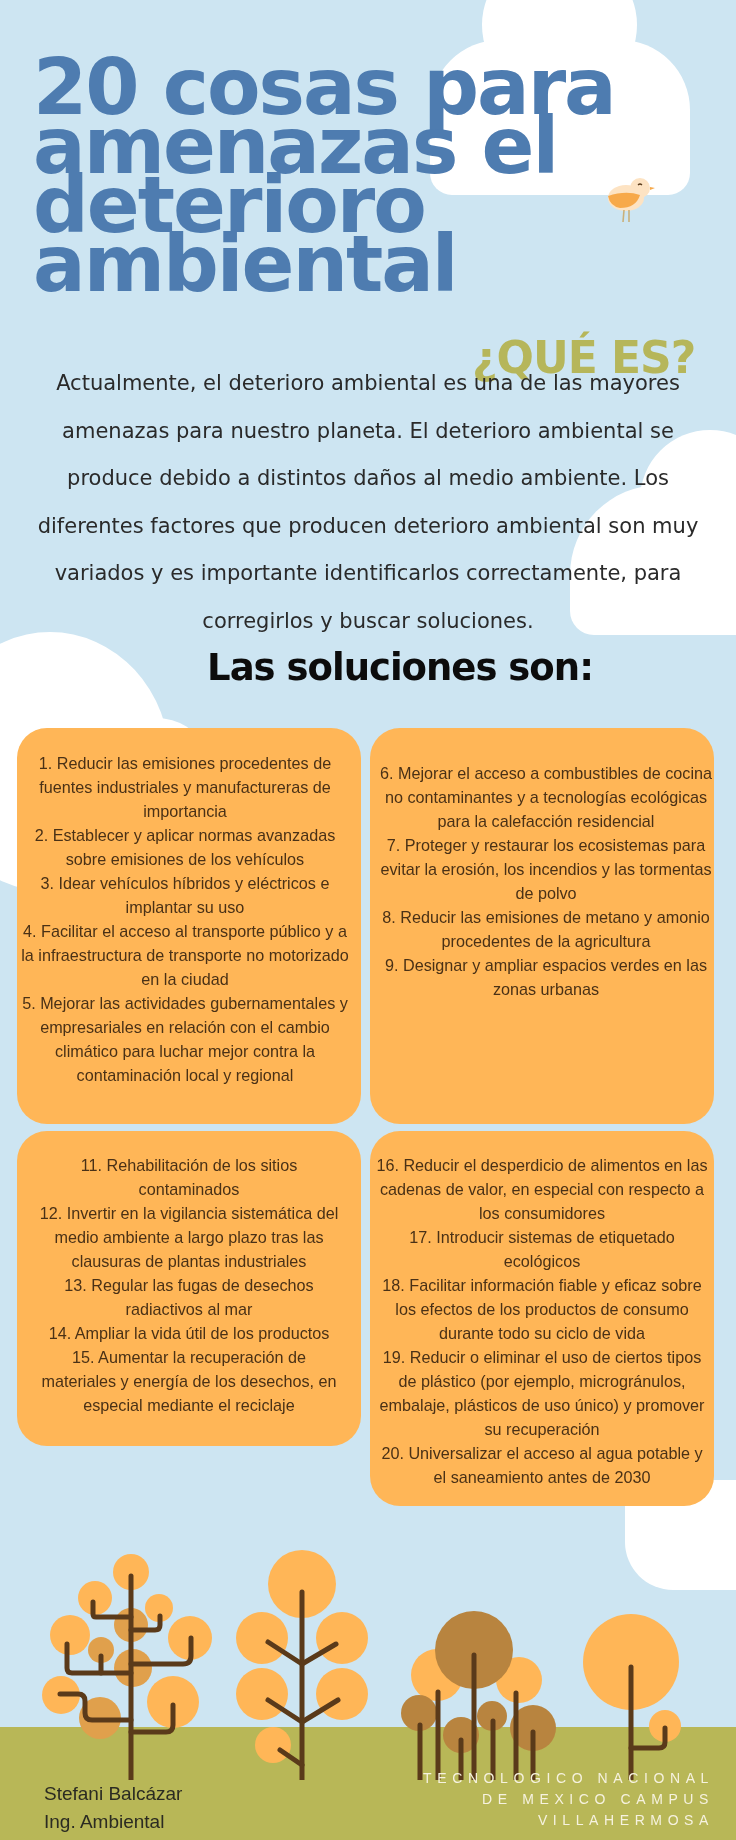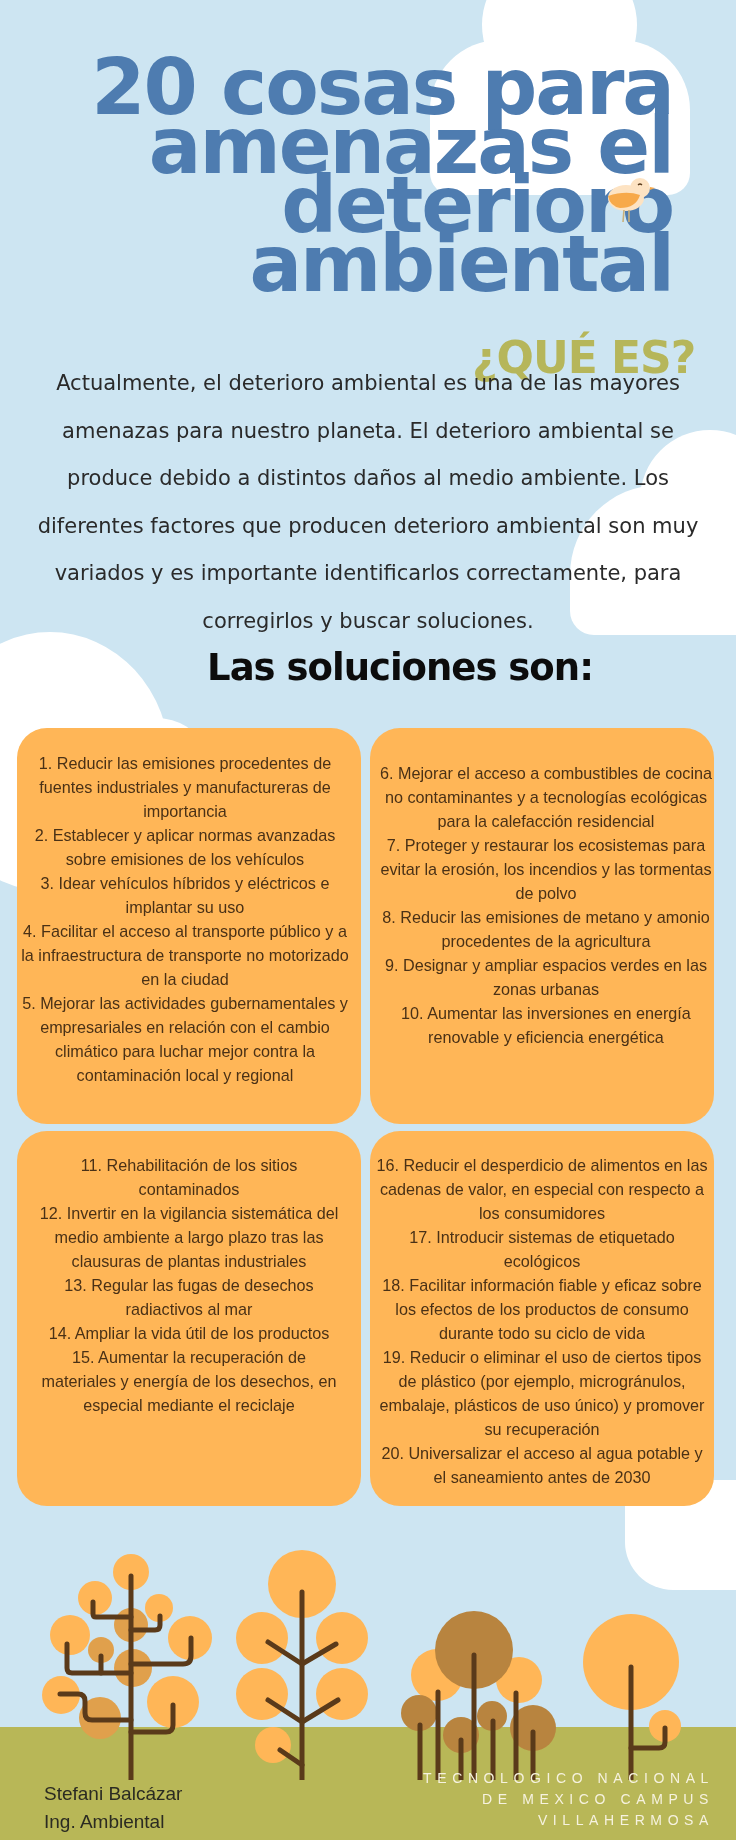--- a/index.html
+++ b/index.html
@@ -15,21 +15,20 @@
   .cloud-right-b { left: 640px; top: 430px; width: 140px; height: 140px; border-radius: 50%; }
   .cloud-left-a { left: -70px; top: 632px; width: 240px; height: 260px; border-radius: 50%; }
   .cloud-left-b { left: 110px; top: 718px; width: 90px; height: 60px; border-radius: 50% 50% 0 0; }
   .cloud-bottom-right { left: 625px; top: 1480px; width: 140px; height: 110px; border-radius: 0 0 0 48px; }
 
   .title {
     position: absolute; left: 33px; top: 58px; width: 640px;
     font-family: "DejaVu Sans", sans-serif; font-weight: bold;
     font-size: 78px; line-height: 59px; letter-spacing: -2px;
     color: #4e7cb0;
-    text-align: right;
   }
   .title div { white-space: nowrap; }
 
   .bird { position: absolute; left: 600px; top: 168px; width: 60px; height: 60px; }
 
   .que-es {
     position: absolute; left: 472px; top: 312px;
     font-family: "DejaVu Sans", sans-serif; font-weight: bold;
     font-size: 44px; color: #b6b65a; letter-spacing: -1px; margin-top: 20px;
   }
@@ -48,21 +47,21 @@
 
   .box {
     position: absolute; background: #ffb657; border-radius: 30px;
     color: #4a3116; font-family: "Liberation Sans", sans-serif;
     font-size: 16.2px; line-height: 24px; text-align: center;
     display: flex; flex-direction: column; justify-content: flex-start;
   }
   .box .item { display: block; }
   .box-1 { left: 17px; top: 728px; width: 344px; height: 396px; padding: 23px 8px 0 0; }
   .box-2 { left: 370px; top: 728px; width: 344px; height: 396px; padding: 33px 0 0 8px; }
-  .box-3 { left: 17px; top: 1131px; width: 344px; height: 375px; padding: 22px 20px 0 20px; }
+  .box-3 { left: 17px; top: 1131px; width: 344px; height: 315px; padding: 22px 20px 0 20px; }
   .box-4 { left: 370px; top: 1131px; width: 344px; height: 375px; padding: 22px 6px 8px 6px; }
 
   .grass { position: absolute; left: 0; top: 1727px; width: 736px; height: 113px; background: #b8b757; }
 
   .trees { position: absolute; left: 0; top: 1520px; width: 736px; height: 260px; }
 
   .author {
     position: absolute; left: 44px; top: 1780px;
     font-family: "Liberation Sans", sans-serif; font-size: 19px;
     line-height: 28px; color: #2b2b22;
@@ -113,21 +112,20 @@
   <span class="item">2. Establecer y aplicar normas avanzadas sobre emisiones de los vehículos</span>
   <span class="item">3.   Idear vehículos híbridos y eléctricos e implantar su uso</span>
   <span class="item">4. Facilitar el acceso al transporte público y a la infraestructura de transporte no motorizado en la ciudad</span>
   <span class="item">5. Mejorar las actividades gubernamentales y empresariales en relación con el cambio climático para luchar mejor contra la contaminación local y regional</span>
 </div>
 <div class="box box-2">
   <span class="item">6.     Mejorar el acceso a combustibles de cocina no contaminantes y a tecnologías ecológicas para la calefacción residencial</span>
   <span class="item">7.    Proteger y restaurar los ecosistemas para evitar la erosión, los incendios y las tormentas de polvo</span>
   <span class="item">8.    Reducir las emisiones de metano y amonio procedentes de la agricultura</span>
   <span class="item">9.   Designar y ampliar espacios verdes en las zonas urbanas</span>
-  <span class="item">10.     Aumentar las inversiones en energía renovable y eficiencia energética</span>
 </div>
 <div class="box box-3">
   <span class="item">11.     Rehabilitación de los sitios contaminados</span>
   <span class="item">12.     Invertir en la vigilancia sistemática del medio ambiente a largo plazo tras las clausuras de plantas industriales</span>
   <span class="item">13.       Regular las fugas de desechos radiactivos al mar</span>
   <span class="item">14.       Ampliar la vida útil de los productos</span>
   <span class="item">15.      Aumentar la recuperación de materiales y energía de los desechos, en especial mediante el reciclaje</span>
 </div>
 <div class="box box-4">
   <span class="item">16.    Reducir el desperdicio de alimentos en las cadenas de valor, en especial con respecto a los consumidores</span>

